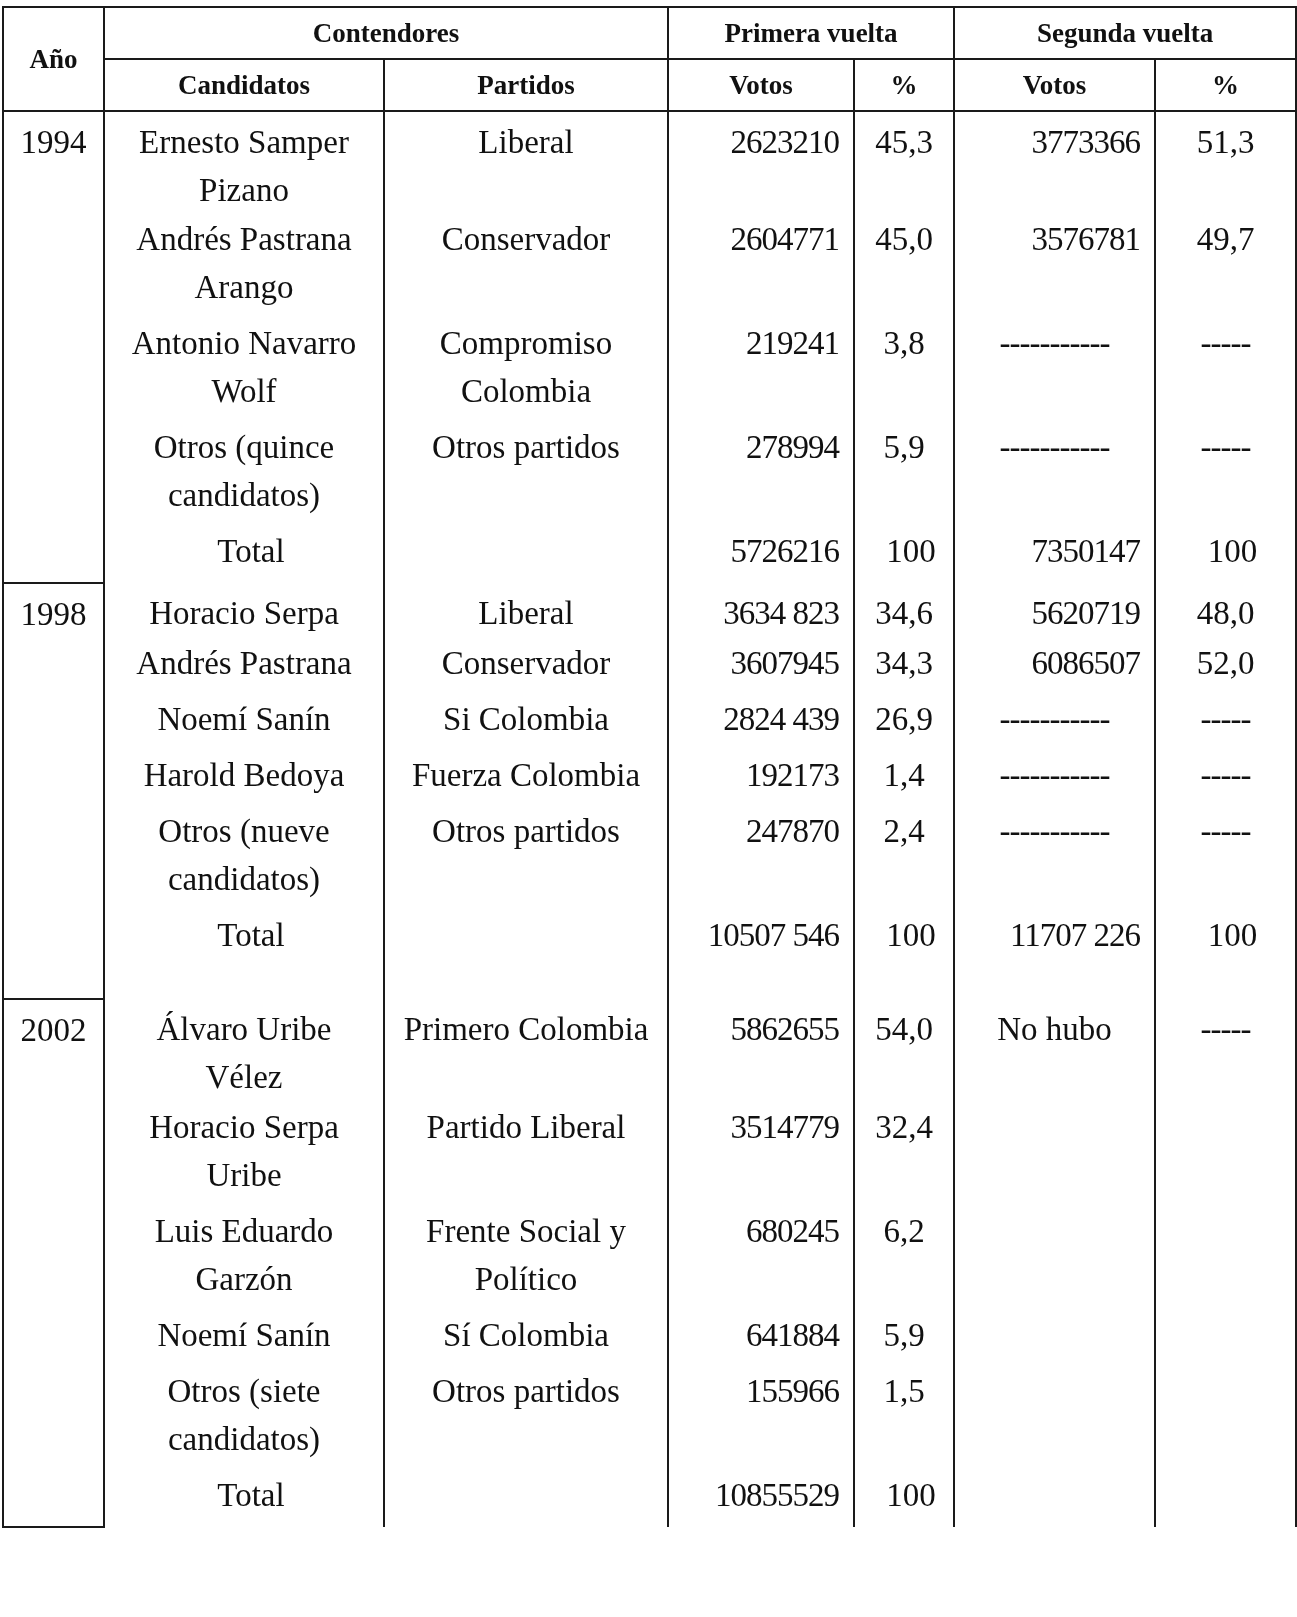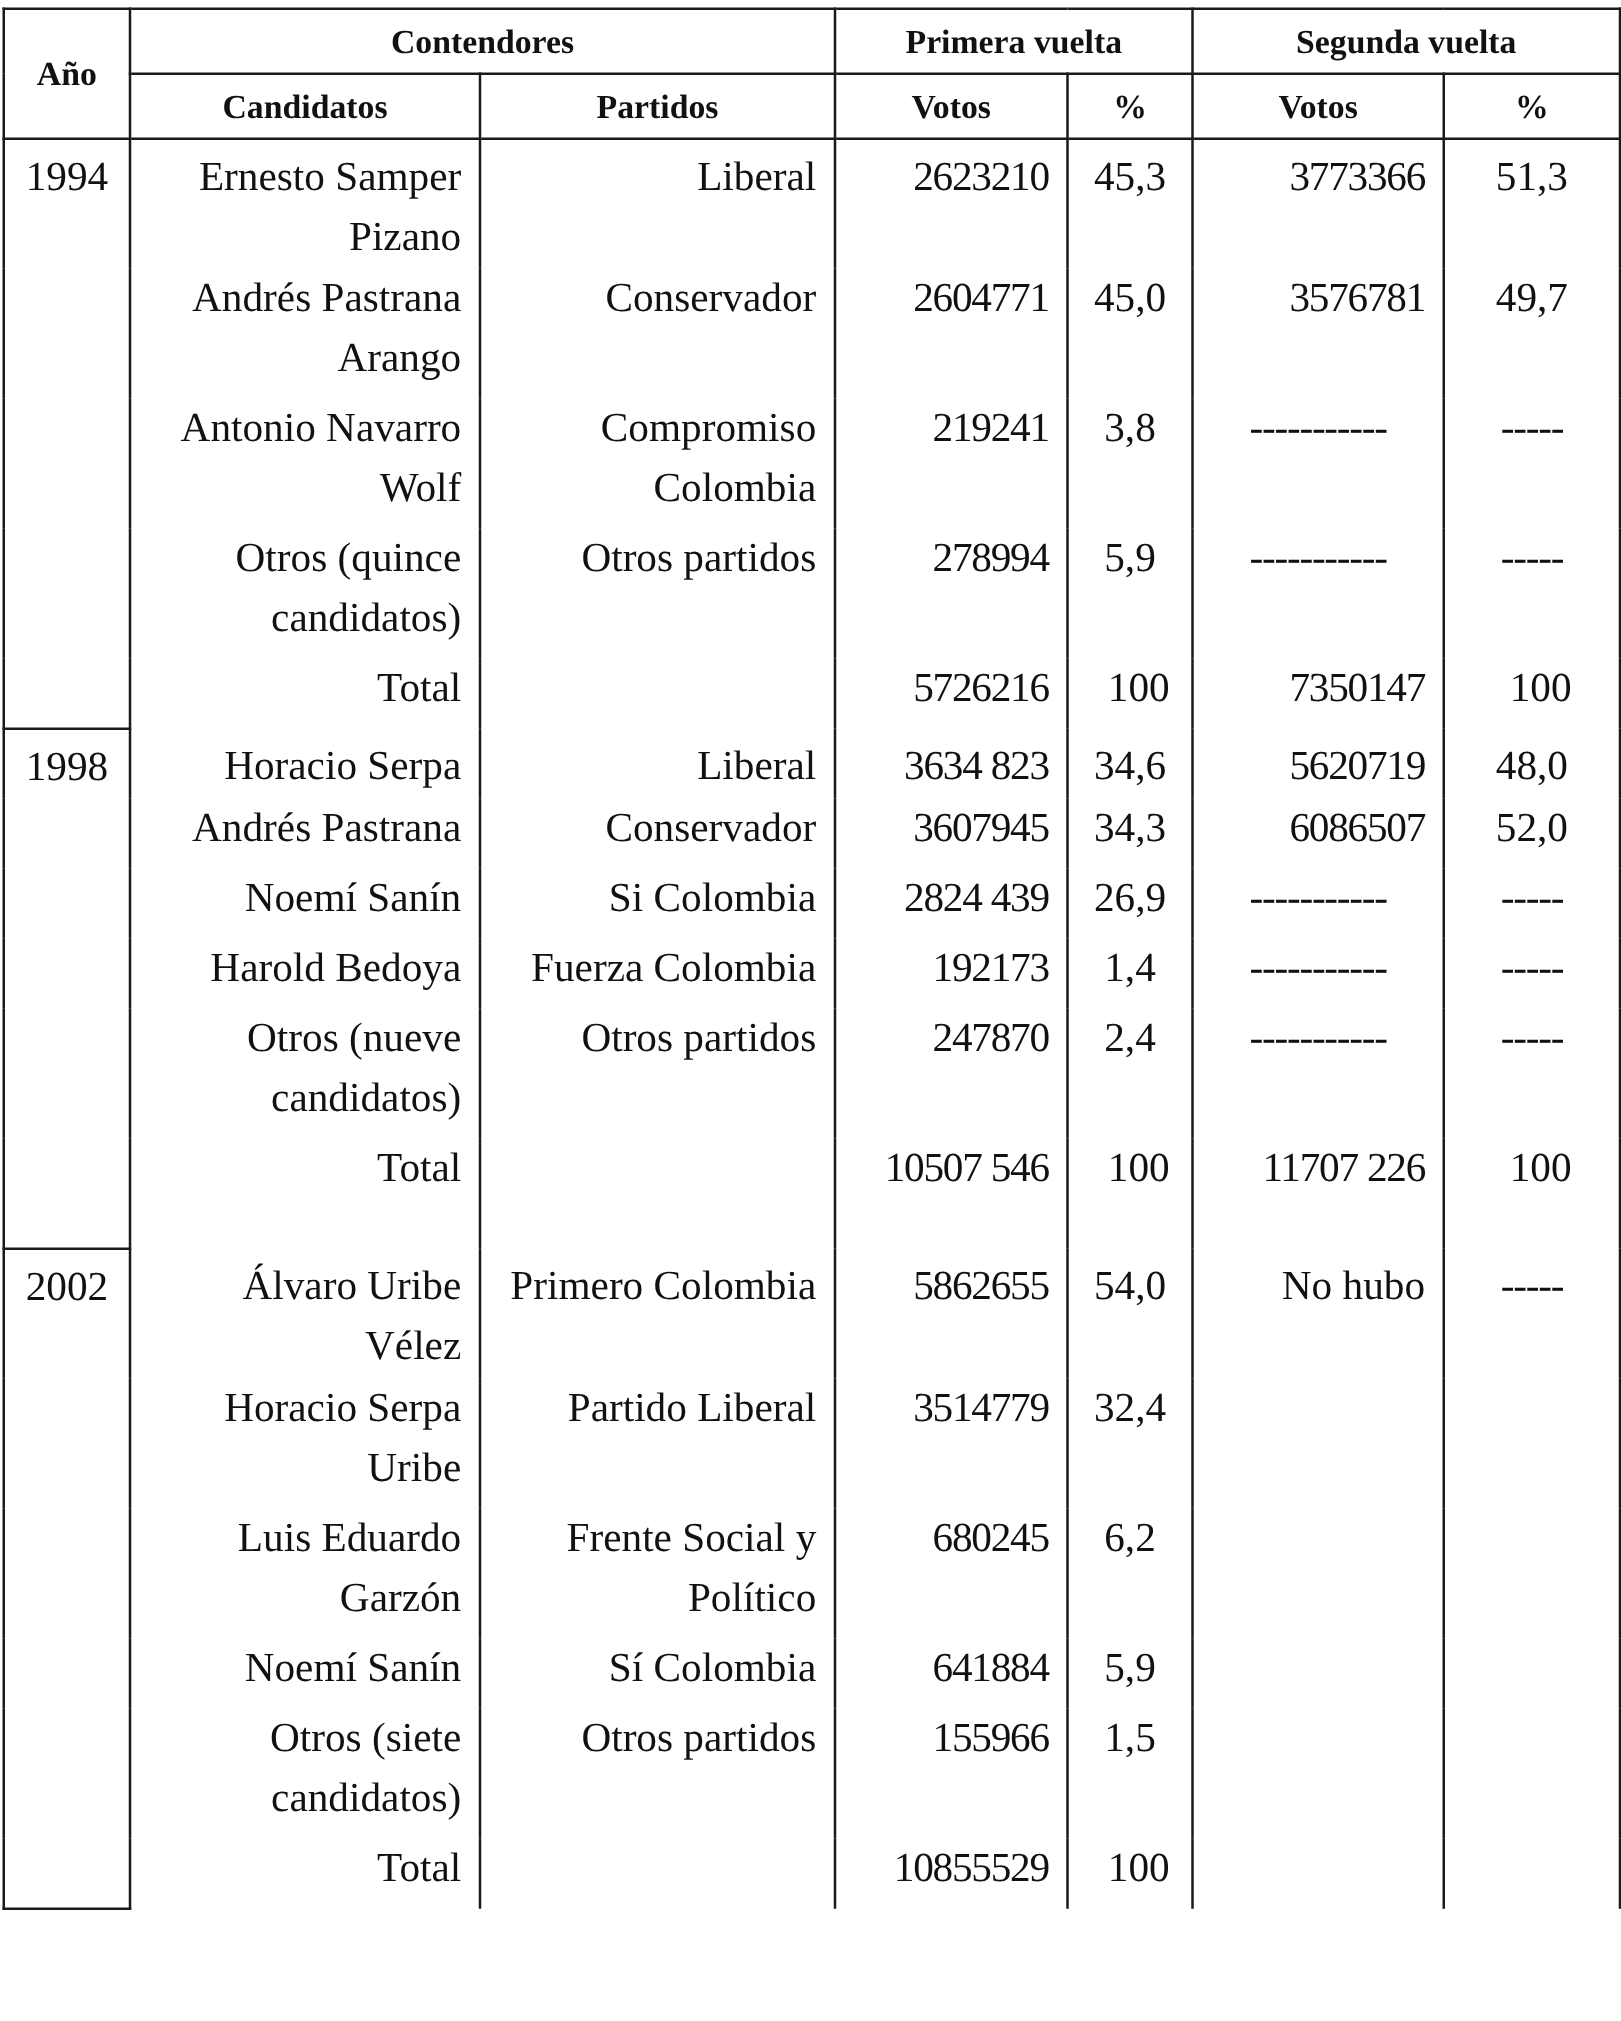--- a/index.html
+++ b/index.html
@@ -14,21 +14,21 @@
     border: 2px solid #1a1a1a; padding: 0 14px; vertical-align: top;
   }
   table.results th {
     font-weight: bold; font-size: 27px; text-align: center; vertical-align: middle;
     height: 50px; padding: 0 6px;
   }
   td.year { text-align: center; vertical-align: middle; padding: 0 4px; }
   td.num { text-align: right; padding-right: 16px; white-space: nowrap; letter-spacing: -1px; }
   td.pct { text-align: center; padding: 0 4px; white-space: nowrap; }
   td.dash { text-align: center; padding: 0 4px; white-space: nowrap; letter-spacing: -1px; }
-  td.left { text-align: right; }
+  td.left { text-align: center; }
   
   tr.inner td:not(.year) { border-top: none; border-bottom: none; }
   tr.first td { border-top: 2px solid #1a1a1a; }
   tr.last td { border-bottom: 2px solid #1a1a1a; padding-left: 28px; }
   tr.r1 td { padding-top: 6px; }
 </style>
 </head>
 <body>
 
 <table class="results">

